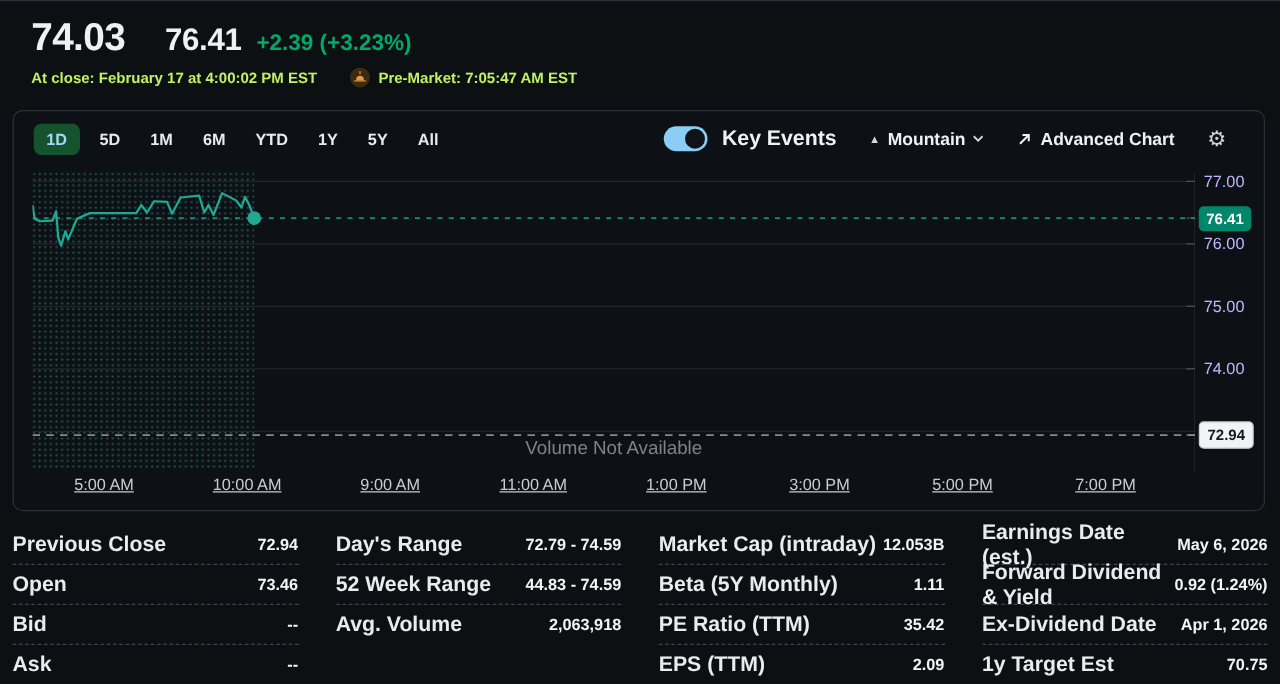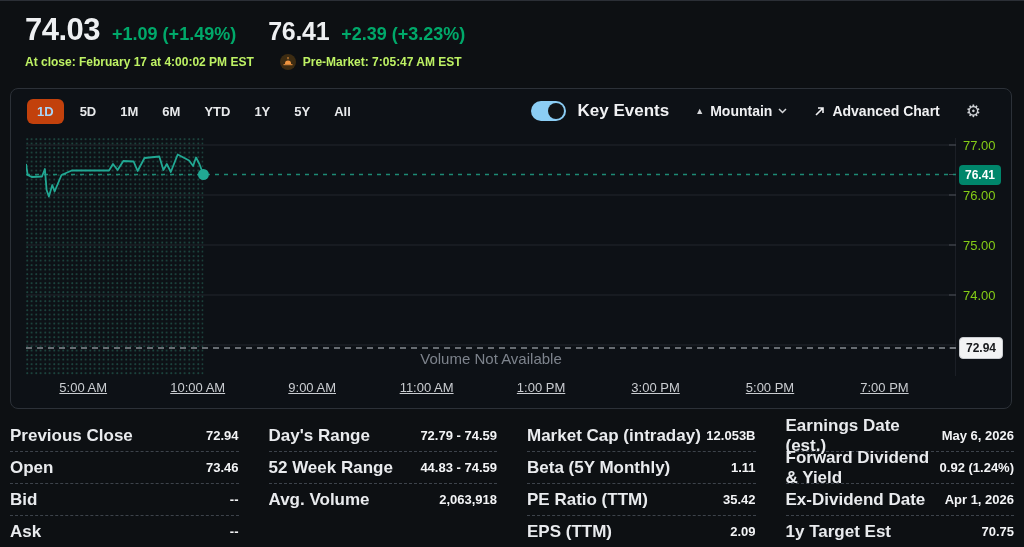--- a/index.html
+++ b/index.html
@@ -19,35 +19,35 @@
   .sunrise{width:16px;height:16px;border-radius:50%;background:#3d2c12;display:inline-flex;
     align-items:center;justify-content:center;overflow:hidden;}
 
   
   .chart-card{position:absolute;left:10px;top:88px;width:1002px;height:321px;
     border:1px solid #2c3138;border-radius:8px;box-sizing:border-box;background:#0d1116;}
   .controls{position:absolute;left:0;top:0;width:100%;height:44px;display:flex;
     align-items:center;justify-content:space-between;padding:0 16px;box-sizing:border-box;}
   .ranges{display:flex;align-items:center;gap:8px;}
   .tab{font-size:13px;font-weight:700;color:#e8eaec;padding:5px 8px;border-radius:6px;cursor:pointer;}
-  .tab.active{background:#c2410c;color:#a9d5f8;padding:5px 10px;}
+  .tab.active{background:#14532d;color:#a9d5f8;padding:5px 10px;}
   .right-controls{display:flex;align-items:center;gap:26px;margin-right:14px;}
   .toggle{width:35px;height:20px;border-radius:10px;background:#8bcdf4;position:relative;
     display:inline-block;cursor:pointer;}
   .toggle .knob{position:absolute;right:2px;top:2px;width:16px;height:16px;border-radius:50%;background:#101316;}
   .ctl-label{font-size:17px;font-weight:700;color:#f0f1f3;margin-left:-14px;}
   .ctl{display:flex;align-items:center;gap:6px;font-size:14px;font-weight:700;color:#f0f1f3;cursor:pointer;}
   .mountain-glyph{font-size:9px;color:#d5d7da;line-height:1;}
   .gear{font-size:17px;color:#cfd2d6;cursor:pointer;line-height:1;}
 
   .plot{position:absolute;left:15px;top:49px;width:930px;height:238px;}
   .plot svg{position:absolute;left:0;top:0;}
   .volume-note{position:absolute;left:50%;top:212px;transform:translateX(-50%);
     font-size:15px;color:#7d838c;white-space:nowrap;}
-  .ylab{position:absolute;left:952px;transform:translateY(-50%);font-size:13px;color:#84cc16;}
+  .ylab{position:absolute;left:952px;transform:translateY(-50%);font-size:13px;color:#c4b5fd;}
   .badge{position:absolute;left:948px;transform:translateY(-50%);font-size:12px;font-weight:700;
     padding:3px 6px;border-radius:4px;}
   .badge.current{background:#00866b;color:#ffffff;}
   .badge.prev{background:#f2f3f4;color:#17191c;border:1px solid #c9ccd0;}
   .xlab{position:absolute;top:291px;transform:translateX(-50%);font-size:13px;color:#c9ccd0;white-space:nowrap;text-decoration:underline;}
 
   
   .stats{position:absolute;left:0;top:420px;width:1024px;box-sizing:border-box;padding:0 10px;
     display:grid;grid-template-columns:repeat(4,1fr);column-gap:30px;}
   .stat-row{display:flex;justify-content:space-between;align-items:center;height:31px;
@@ -58,21 +58,20 @@
 </style>
 </head>
 <body>
 
 <div class="page">
   <div class="top-border"></div>
 
   <header>
     <div class="price-row">
       <span class="big-price">74.03</span>
-      <span class="chg">+1.09 (+1.49%)</span>
       <span class="pre-price">76.41</span>
       <span class="chg">+2.39 (+3.23%)</span>
     </div>
     <div class="sub-row">
       <span class="sub">At close: February 17 at 4:00:02 PM EST</span>
       <span class="premarket">
         <span class="sunrise">
           <svg width="12" height="12" viewBox="0 0 12 12">
             <circle cx="6" cy="7.5" r="3" fill="#ef9540"></circle>
             <rect x="0" y="8" width="12" height="4" fill="#3d2c12"></rect>

